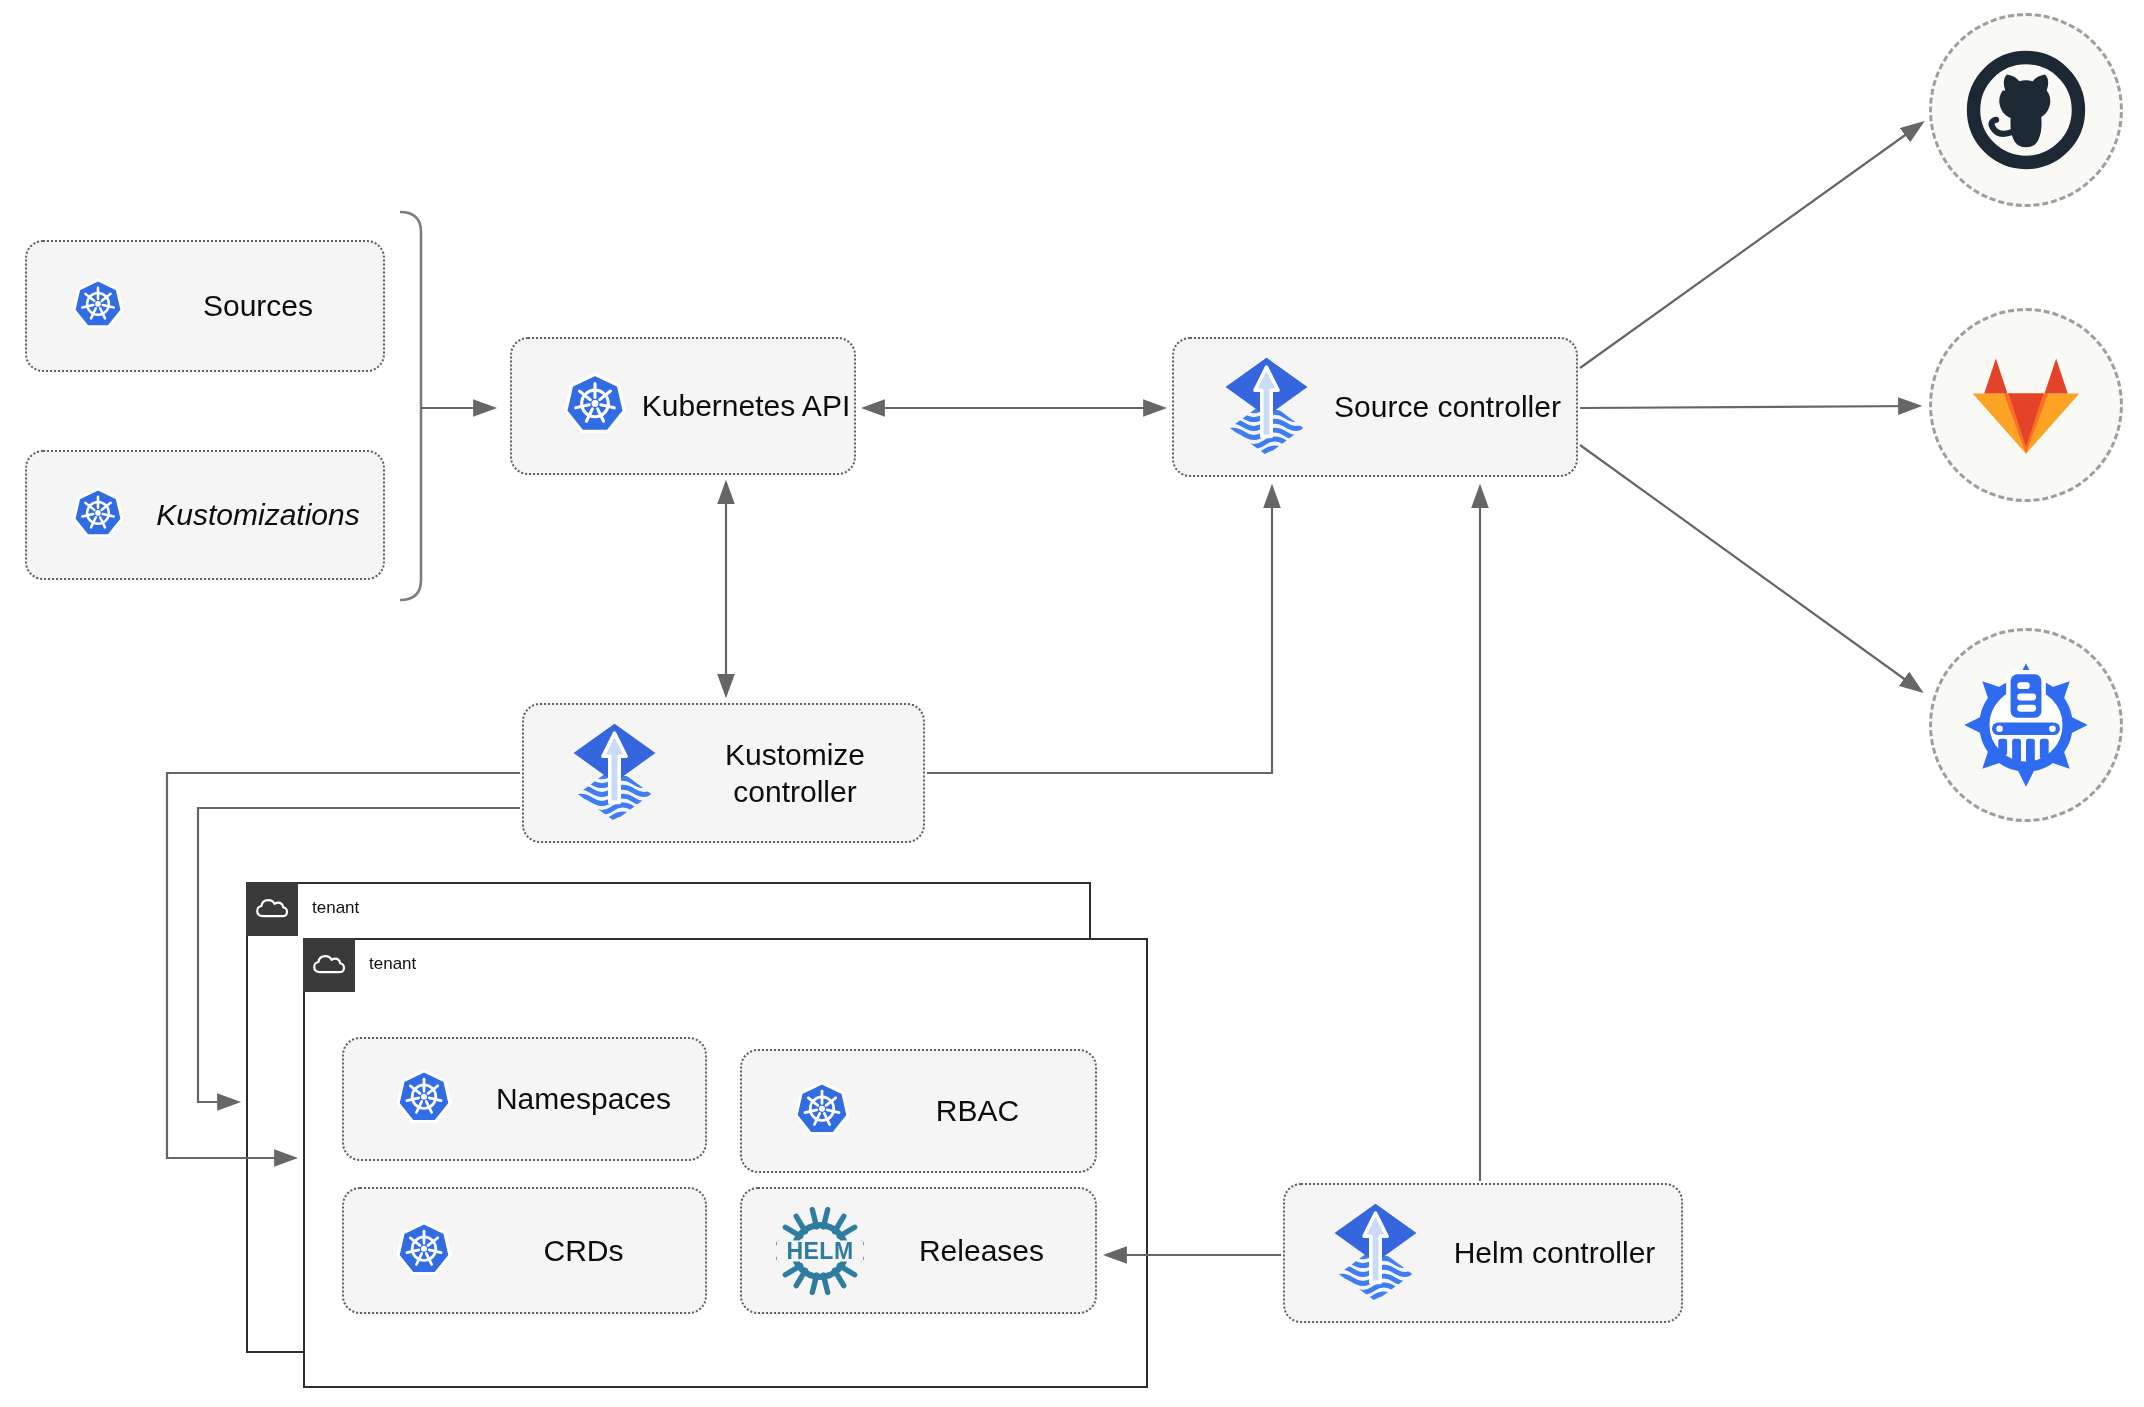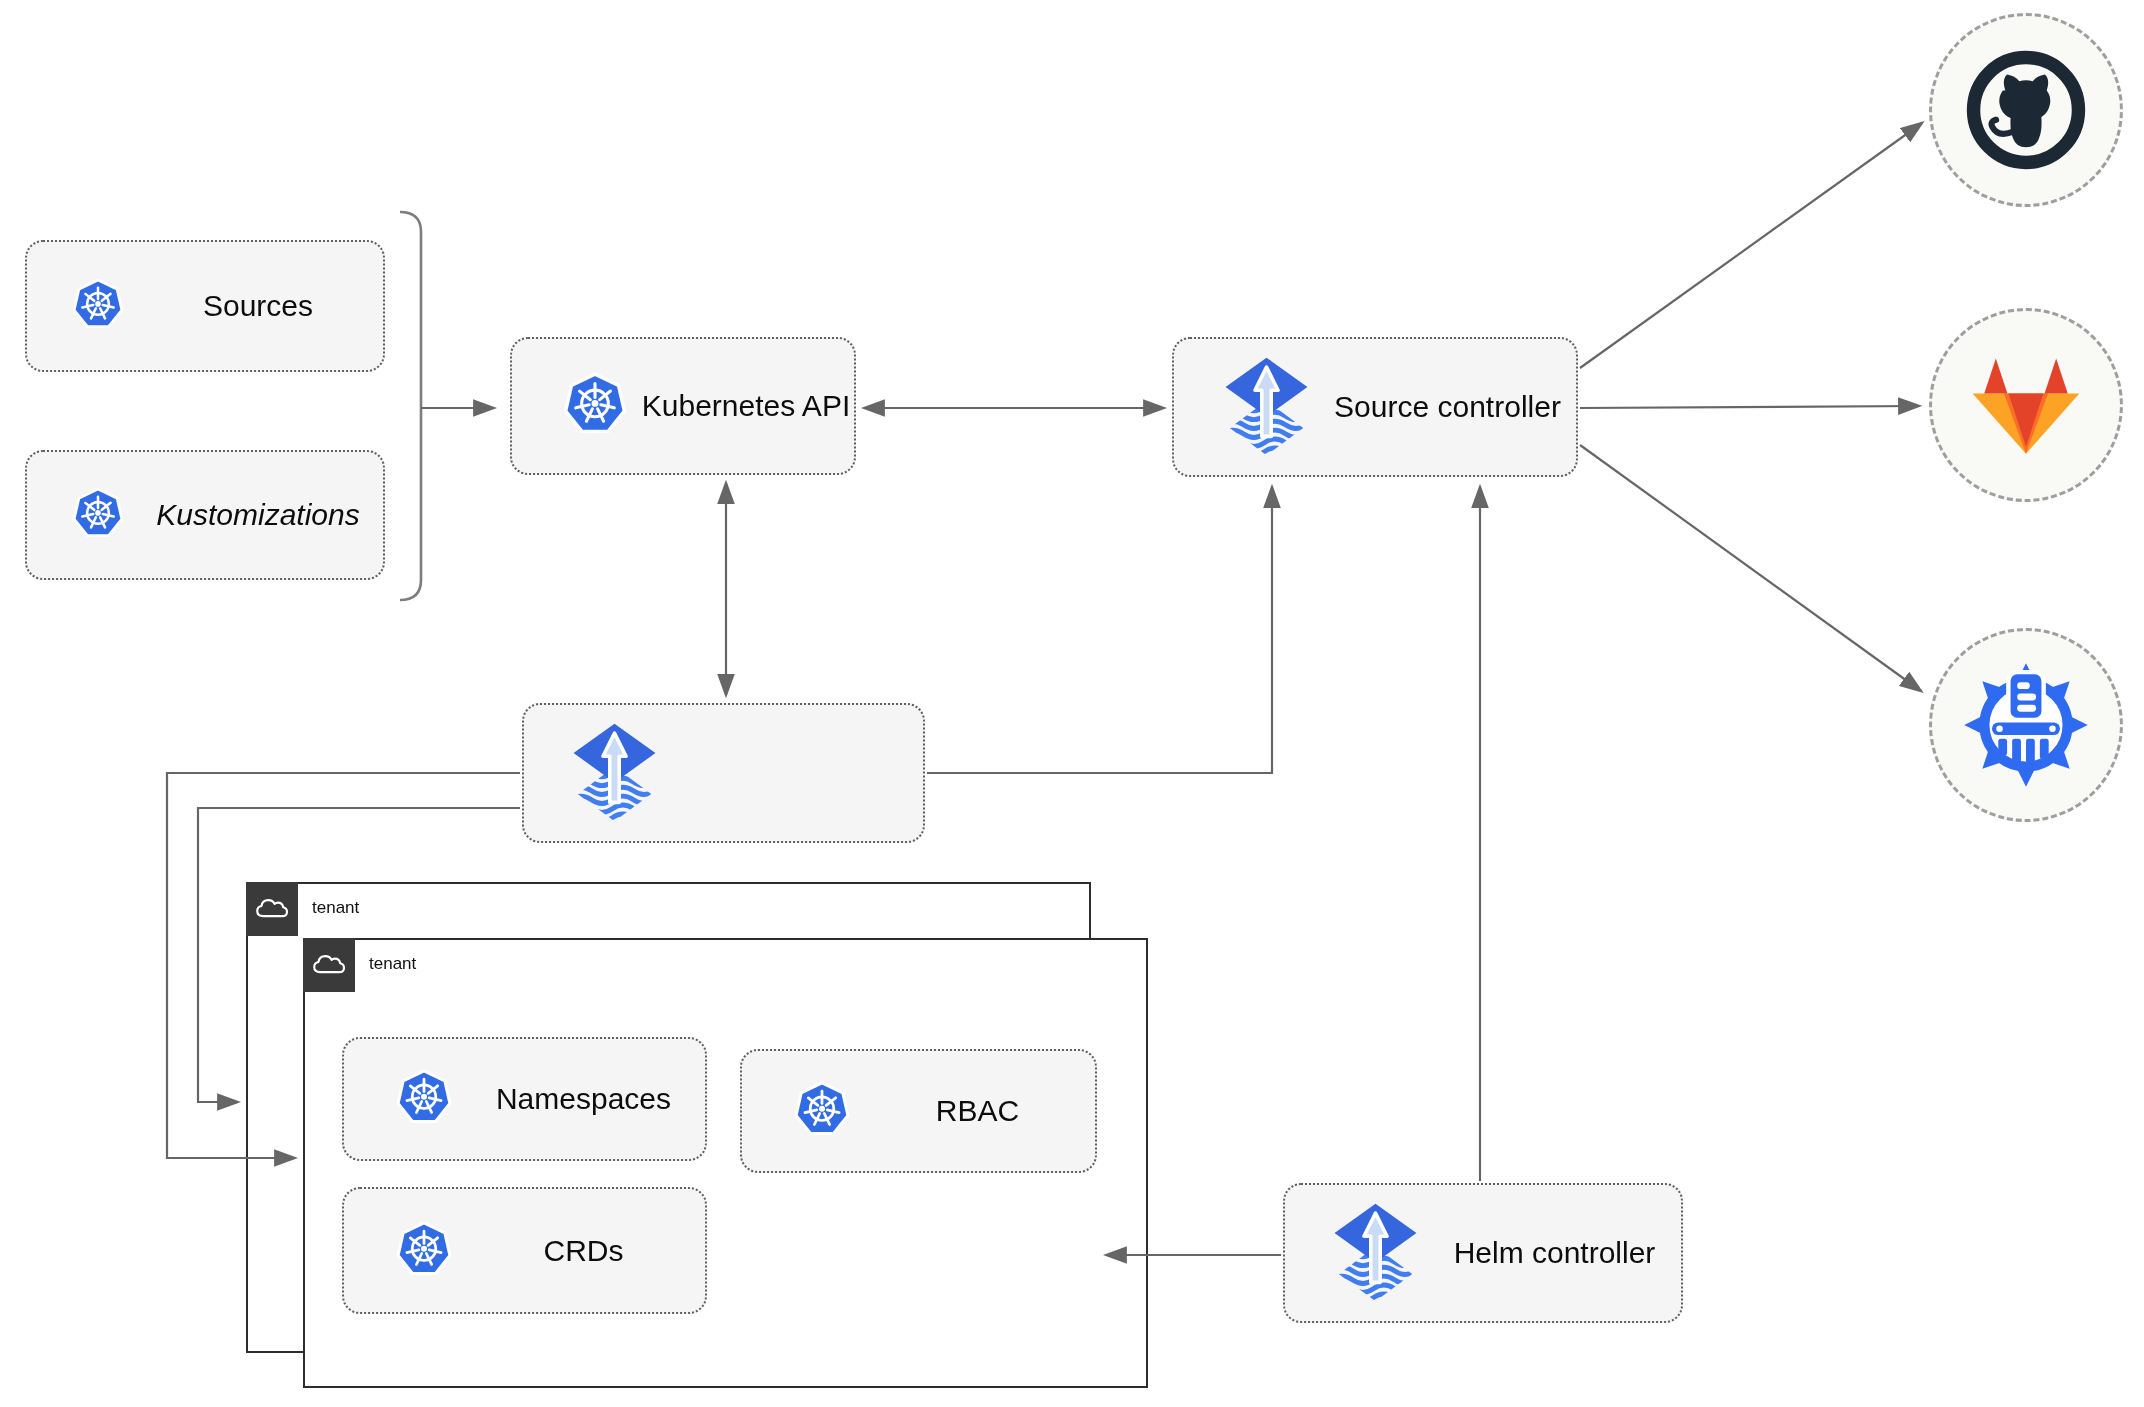--- a/index.html
+++ b/index.html
@@ -157,20 +157,27 @@
           <use href="#k8s"></use>
         </svg>
       <span class="label">RBAC</span>
     </div>
     <div class="node" style="left:37px;top:247px;width:365px;height:127px;padding-left:42px;">
       <svg class="icon" width="76" height="76" viewBox="0 0 100 100">
           <use href="#k8s"></use>
         </svg>
       <span class="label">CRDs</span>
     </div>
+    <div class="node" style="left:435px;top:247px;width:357px;height:127px;padding-left:30px;">
+      <svg class="icon" width="96" height="96" viewBox="0 0 100 100">
+        <use href="#helmwheel"></use>
+        <text x="50" y="58.5" text-anchor="middle" font-size="24" font-weight="bold" letter-spacing="0.5" fill="#2e7c9f">HELM</text>
+      </svg>
+      <span class="label">Releases</span>
+    </div>
   </div>
 
   <svg id="connector-layer" width="2144" height="1407" viewBox="0 0 2144 1407">
     <defs>
       <marker id="ah" markerWidth="11" markerHeight="8" refX="9.5" refY="4" orient="auto-start-reverse" markerUnits="strokeWidth">
         <path d="M0 0 L11 4 L0 8 Z" fill="#666666"></path>
       </marker>
     </defs>
     <g stroke="#666666" stroke-width="2.2" fill="none">
 
@@ -222,20 +229,21 @@
     <svg class="icon" width="105" height="118" viewBox="0 0 100 100">
         <use href="#flux"></use>
       </svg>
     <span class="label two-line">Source controller</span>
   </div>
 
   <div class="node" style="left:522px;top:703px;width:403px;height:140px;padding-left:38px;">
     <svg class="icon" width="105" height="118" viewBox="0 0 100 100">
         <use href="#flux"></use>
       </svg>
+    <span class="label two-line">Kustomize controller</span>
   </div>
 
   <div class="node" style="left:1283px;top:1183px;width:400px;height:140px;padding-left:38px;">
     <svg class="icon" width="105" height="118" viewBox="0 0 100 100">
         <use href="#flux"></use>
       </svg>
     <span class="label two-line">Helm controller</span>
   </div>
 
   <div class="remote-circle" style="left:1929px;top:13px;">

